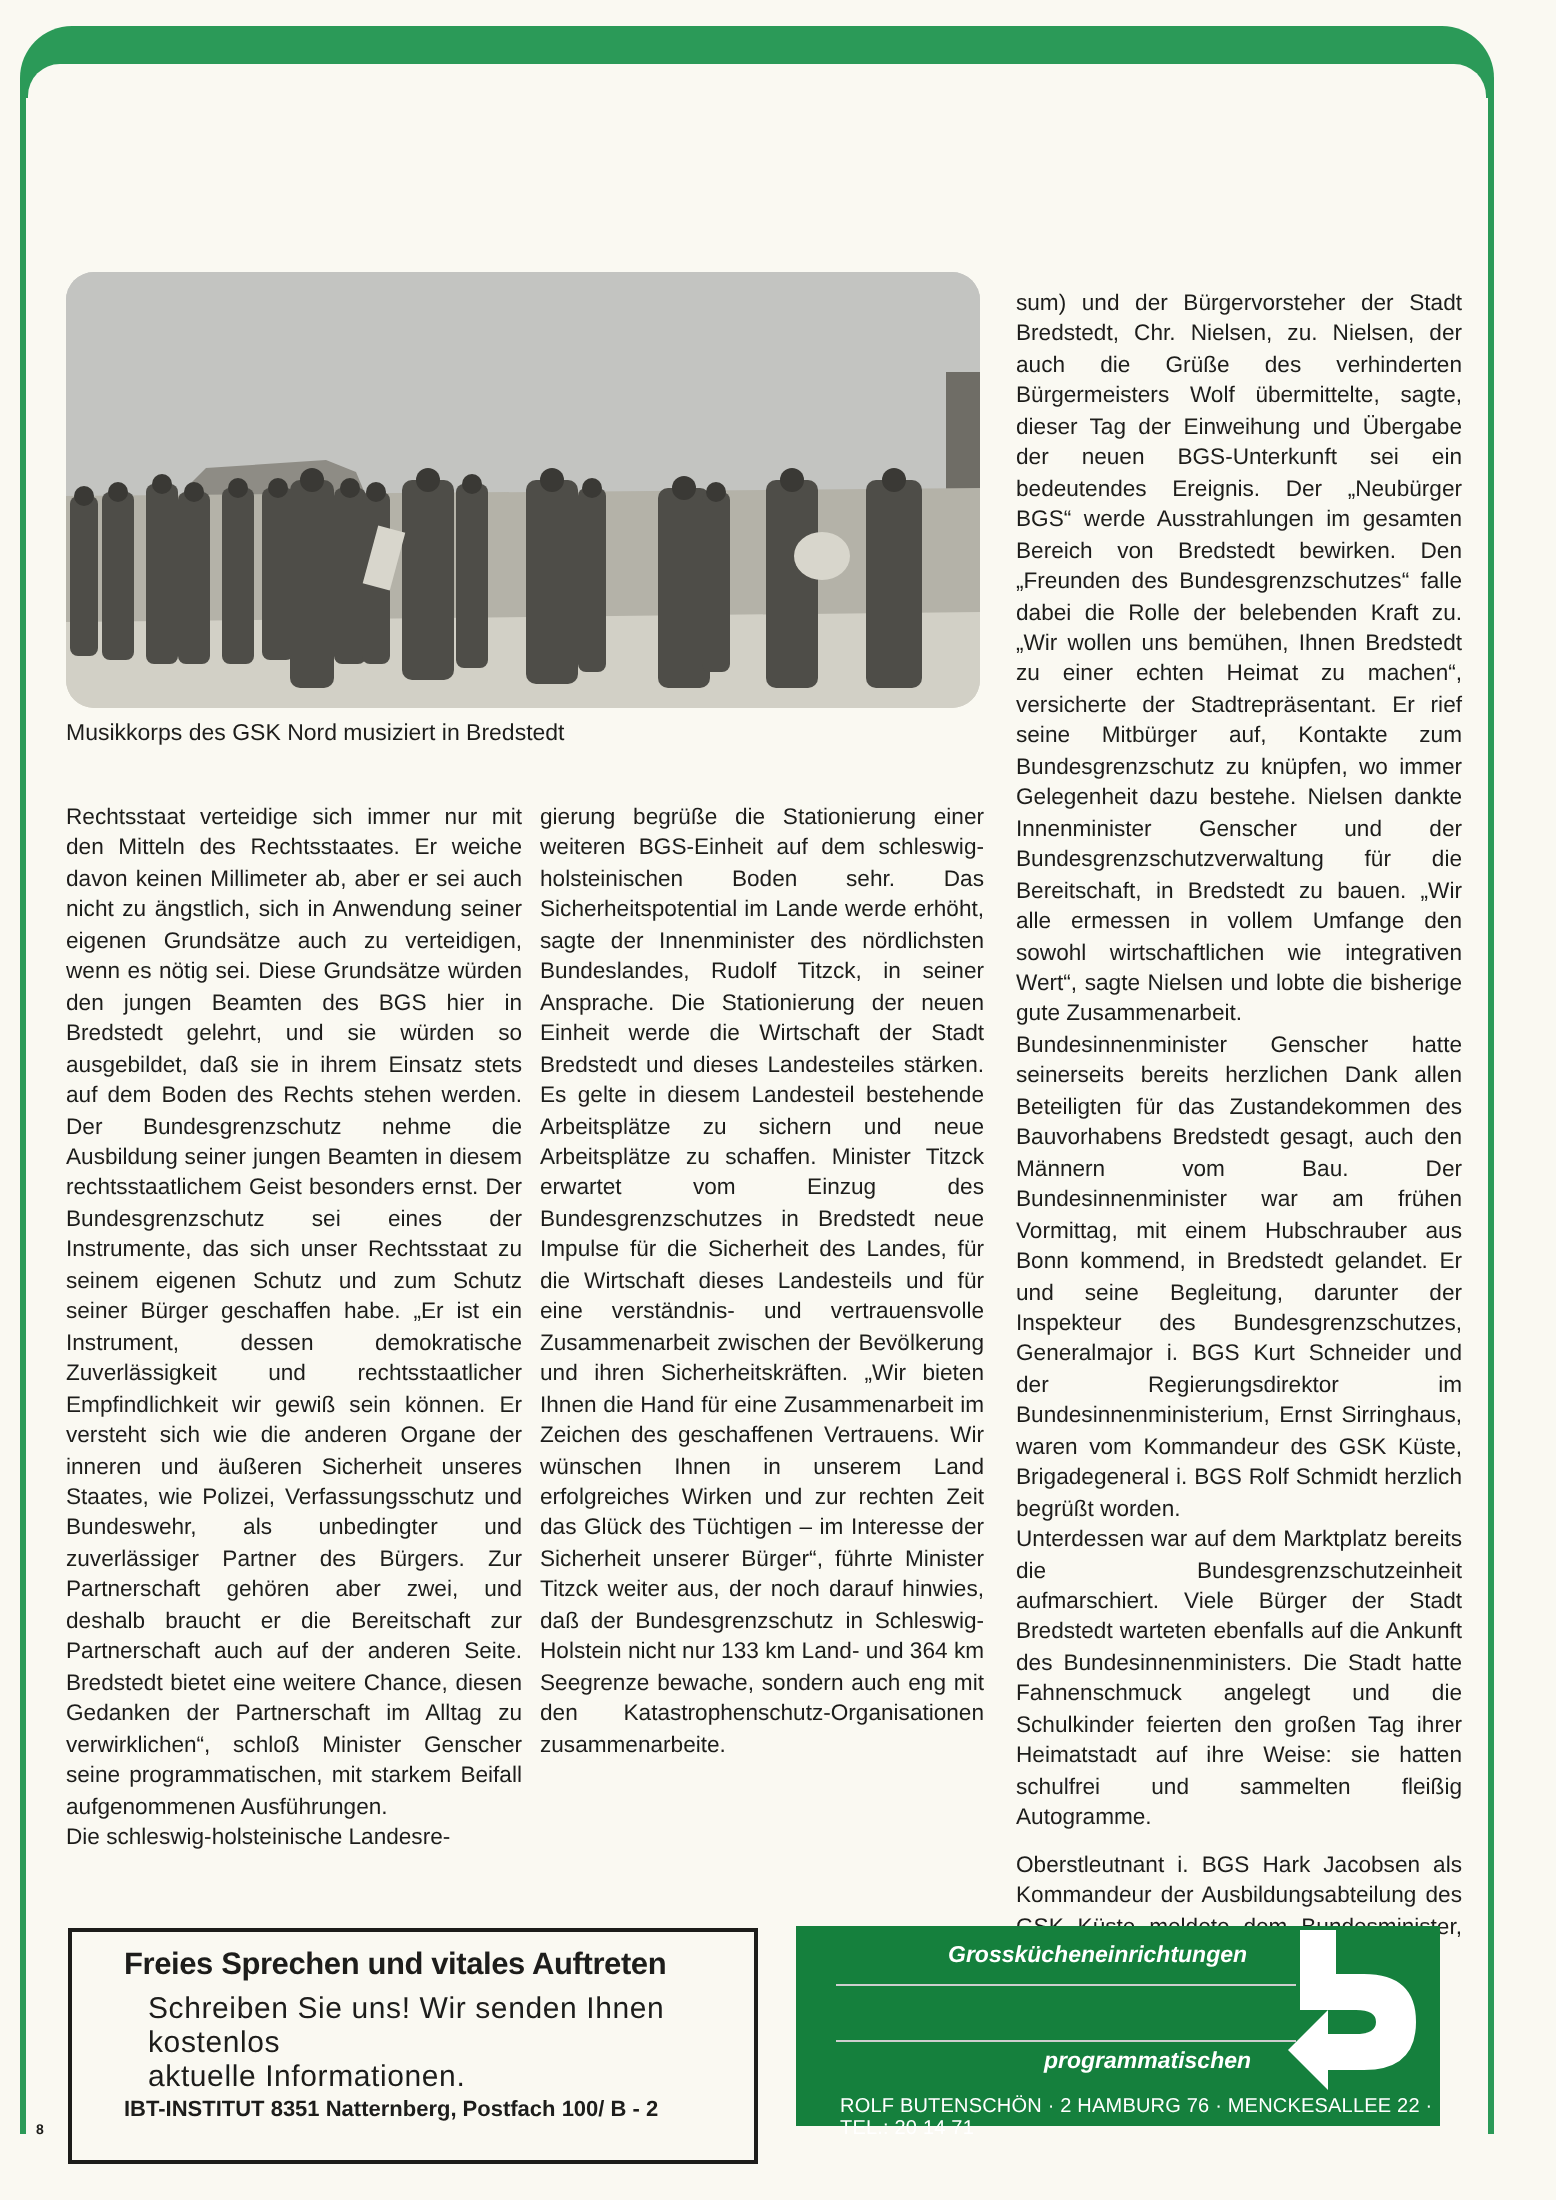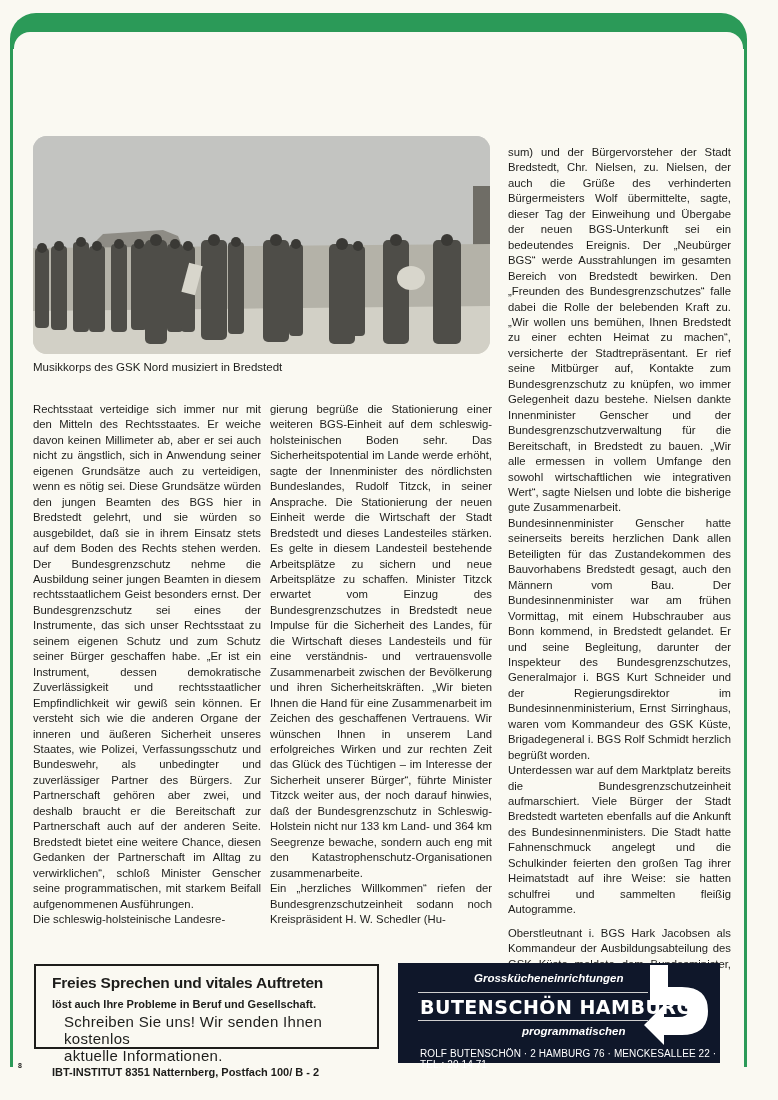--- a/index.html
+++ b/index.html
@@ -42,29 +42,29 @@
     position: absolute; font-size: 11.3px; line-height: 15.45px; text-align: justify;
     hyphens: manual;
   }
   .col p { margin: 0; }
   .col p.gap { margin-top: 8px; }
   .col1 { left: 33px; top: 402px; width: 228px; }
   .col2 { left: 270px; top: 402px; width: 222px; }
   .col3 { left: 508px; top: 134px; width: 223px; margin-top: 11px; }
   
   .ad-ibt {
-    position: absolute; left: 34px; top: 964px; width: 345px; height: 85px;
-    border: 2px solid #1d1d1b; box-sizing: border-box; padding: 8px 0 0 16px;
+    position: absolute; left: 34px; top: 964px; width: 345px; height: 118px;
+    border: 2px solid #1d1d1b; box-sizing: border-box; padding: 8px 0 0 26px;
   }
   .ad-ibt .h { font-size: 15.5px; font-weight: bold; letter-spacing: -0.2px; margin-bottom: 4px; font-family: "Liberation Sans Narrow", "Liberation Sans", sans-serif; }
   .ad-ibt .b { font-size: 11px; font-weight: bold; line-height: 17px; }
   .ad-ibt .n { font-size: 15px; line-height: 17px; letter-spacing: 0.3px; margin-left: 12px; }
   .ad-but {
     position: absolute; left: 398px; top: 963px; width: 322px; height: 100px;
-    background: #0f172a; color: #fff;
+    background: #15803d; color: #fff;
   }
   .ad-but .sub { position: absolute; left: 76px; top: 9px; font-size: 11.5px; font-style: italic; font-weight: bold; }
   .ad-but .line1 { position: absolute; left: 20px; top: 29px; width: 230px; height: 1px; background: #cfcfcf; }
   .ad-but .brand { position: absolute; left: 22px; top: 33px; font-size: 19px; font-weight: 900; letter-spacing: 0.5px; font-family: "DejaVu Sans", sans-serif; }
   .ad-but .line2 { position: absolute; left: 20px; top: 57px; width: 230px; height: 1px; background: #cfcfcf; }
   .ad-but .tag { position: absolute; left: 124px; top: 62px; font-size: 11.5px; font-style: italic; font-weight: bold; }
   .ad-but .addr { position: absolute; left: 22px; top: 85px; font-size: 10px; letter-spacing: 0.1px; }
   .ad-but svg { position: absolute; left: 244px; top: 2px; }
 </style>
 </head>
@@ -128,42 +128,39 @@
 </div>
 <div class="caption">Musikkorps des GSK Nord musiziert in Bredstedt</div>
 
 <div class="col col1">
   <p>Rechtsstaat verteidige sich immer nur mit den Mitteln des Rechtsstaates. Er weiche davon keinen Millimeter ab, aber er sei auch nicht zu ängstlich, sich in Anwendung seiner eigenen Grundsätze auch zu verteidigen, wenn es nötig sei. Diese Grundsätze würden den jungen Beamten des BGS hier in Bredstedt gelehrt, und sie würden so ausgebildet, daß sie in ihrem Einsatz stets auf dem Boden des Rechts stehen werden. Der Bundesgrenzschutz nehme die Ausbildung seiner jungen Beamten in diesem rechtsstaatlichem Geist besonders ernst. Der Bundesgrenzschutz sei eines der Instrumente, das sich unser Rechtsstaat zu seinem eigenen Schutz und zum Schutz seiner Bürger geschaffen habe. „Er ist ein Instrument, dessen demokratische Zuverlässigkeit und rechtsstaatlicher Empfindlichkeit wir gewiß sein können. Er versteht sich wie die anderen Organe der inneren und äußeren Sicherheit unseres Staates, wie Polizei, Verfassungsschutz und Bundeswehr, als unbedingter und zuverlässiger Partner des Bürgers. Zur Partnerschaft gehören aber zwei, und deshalb braucht er die Bereitschaft zur Partnerschaft auch auf der anderen Seite. Bredstedt bietet eine weitere Chance, diesen Gedanken der Partnerschaft im Alltag zu verwirklichen“, schloß Minister Genscher seine programmatischen, mit starkem Beifall aufgenommenen Ausführungen.</p>
   <p>Die schleswig-holsteinische Landesre-</p>
 </div>
 
 <div class="col col2">
   <p>gierung begrüße die Stationierung einer weiteren BGS-Einheit auf dem schleswig-holsteinischen Boden sehr. Das Sicherheitspotential im Lande werde erhöht, sagte der Innenminister des nördlichsten Bundeslandes, Rudolf Titzck, in seiner Ansprache. Die Stationierung der neuen Einheit werde die Wirtschaft der Stadt Bredstedt und dieses Landesteiles stärken. Es gelte in diesem Landesteil bestehende Arbeitsplätze zu sichern und neue Arbeitsplätze zu schaffen. Minister Titzck erwartet vom Einzug des Bundesgrenzschutzes in Bredstedt neue Impulse für die Sicherheit des Landes, für die Wirtschaft dieses Landesteils und für eine verständnis- und vertrauensvolle Zusammenarbeit zwischen der Bevölkerung und ihren Sicherheitskräften. „Wir bieten Ihnen die Hand für eine Zusammenarbeit im Zeichen des geschaffenen Vertrauens. Wir wünschen Ihnen in unserem Land erfolgreiches Wirken und zur rechten Zeit das Glück des Tüchtigen – im Interesse der Sicherheit unserer Bürger“, führte Minister Titzck weiter aus, der noch darauf hinwies, daß der Bundesgrenzschutz in Schleswig-Holstein nicht nur 133 km Land- und 364 km Seegrenze bewache, sondern auch eng mit den Katastrophenschutz-Organisationen zusammenarbeite.</p>
-  <p>Ein „herzliches Willkommen“ riefen der Bundesgrenzschutzeinheit sodann noch Kreispräsident H. W. Schedler (Hu-</p>
 </div>
 
 <div class="col col3">
   <p>sum) und der Bürgervorsteher der Stadt Bredstedt, Chr. Nielsen, zu. Nielsen, der auch die Grüße des verhinderten Bürgermeisters Wolf übermittelte, sagte, dieser Tag der Einweihung und Übergabe der neuen BGS-Unterkunft sei ein bedeutendes Ereignis. Der „Neubürger BGS“ werde Ausstrahlungen im gesamten Bereich von Bredstedt bewirken. Den „Freunden des Bundesgrenzschutzes“ falle dabei die Rolle der belebenden Kraft zu. „Wir wollen uns bemühen, Ihnen Bredstedt zu einer echten Heimat zu machen“, versicherte der Stadtrepräsentant. Er rief seine Mitbürger auf, Kontakte zum Bundesgrenzschutz zu knüpfen, wo immer Gelegenheit dazu bestehe. Nielsen dankte Innenminister Genscher und der Bundesgrenzschutzverwaltung für die Bereitschaft, in Bredstedt zu bauen. „Wir alle ermessen in vollem Umfange den sowohl wirtschaftlichen wie integrativen Wert“, sagte Nielsen und lobte die bisherige gute Zusammenarbeit.</p>
   <p>Bundesinnenminister Genscher hatte seinerseits bereits herzlichen Dank allen Beteiligten für das Zustandekommen des Bauvorhabens Bredstedt gesagt, auch den Männern vom Bau. Der Bundesinnenminister war am frühen Vormittag, mit einem Hubschrauber aus Bonn kommend, in Bredstedt gelandet. Er und seine Begleitung, darunter der Inspekteur des Bundesgrenzschutzes, Generalmajor i. BGS Kurt Schneider und der Regierungsdirektor im Bundesinnenministerium, Ernst Sirringhaus, waren vom Kommandeur des GSK Küste, Brigadegeneral i. BGS Rolf Schmidt herzlich begrüßt worden.</p>
   <p>Unterdessen war auf dem Marktplatz bereits die Bundesgrenzschutzeinheit aufmarschiert. Viele Bürger der Stadt Bredstedt warteten ebenfalls auf die Ankunft des Bundesinnenministers. Die Stadt hatte Fahnenschmuck angelegt und die Schulkinder feierten den großen Tag ihrer Heimatstadt auf ihre Weise: sie hatten schulfrei und sammelten fleißig Autogramme.</p>
   <p class="gap">Oberstleutnant i. BGS Hark Jacobsen als Kommandeur der Ausbildungsabteilung des GSK Küste meldete dem Bundesminister, der dann unter den Klän-</p>
 </div>
 
 <div class="ad-ibt">
   <div class="h">Freies Sprechen und vitales Auftreten</div>
-  <div class="b">löst auch Ihre Probleme in Beruf und Gesellschaft.</div>
   <div class="n">Schreiben Sie uns! Wir senden Ihnen kostenlos</div>
   <div class="n">aktuelle Informationen.</div>
   <div class="b">IBT-INSTITUT 8351 Natternberg, Postfach 100/ B - 2</div>
 </div>
 
 <div class="ad-but">
   <div class="sub">Grossküchen­einrichtungen</div>
   <div class="line1"></div>
-  <div class="brand">BUTENSCHÖN HAMBURG</div>
   <div class="line2"></div>
   <div class="tag">programmatischen</div>
   <div class="addr">ROLF BUTENSCHÖN · 2 HAMBURG 76 · MENCKESALLEE 22 · TEL.: 20 14 71</div>
   <svg width="70" height="85" viewBox="0 0 70 85">
     <path d="M8 0 L26 0 L26 22 L40 22 Q66 22 66 46 Q66 70 40 70 L22 70 L22 80 L2 60 L22 40 L22 52 L36 52 Q46 52 46 46 Q46 40 36 40 L8 40 Z" fill="#ffffff"></path>
   </svg>
 </div>
 
 <div class="page-number">8</div>
 

